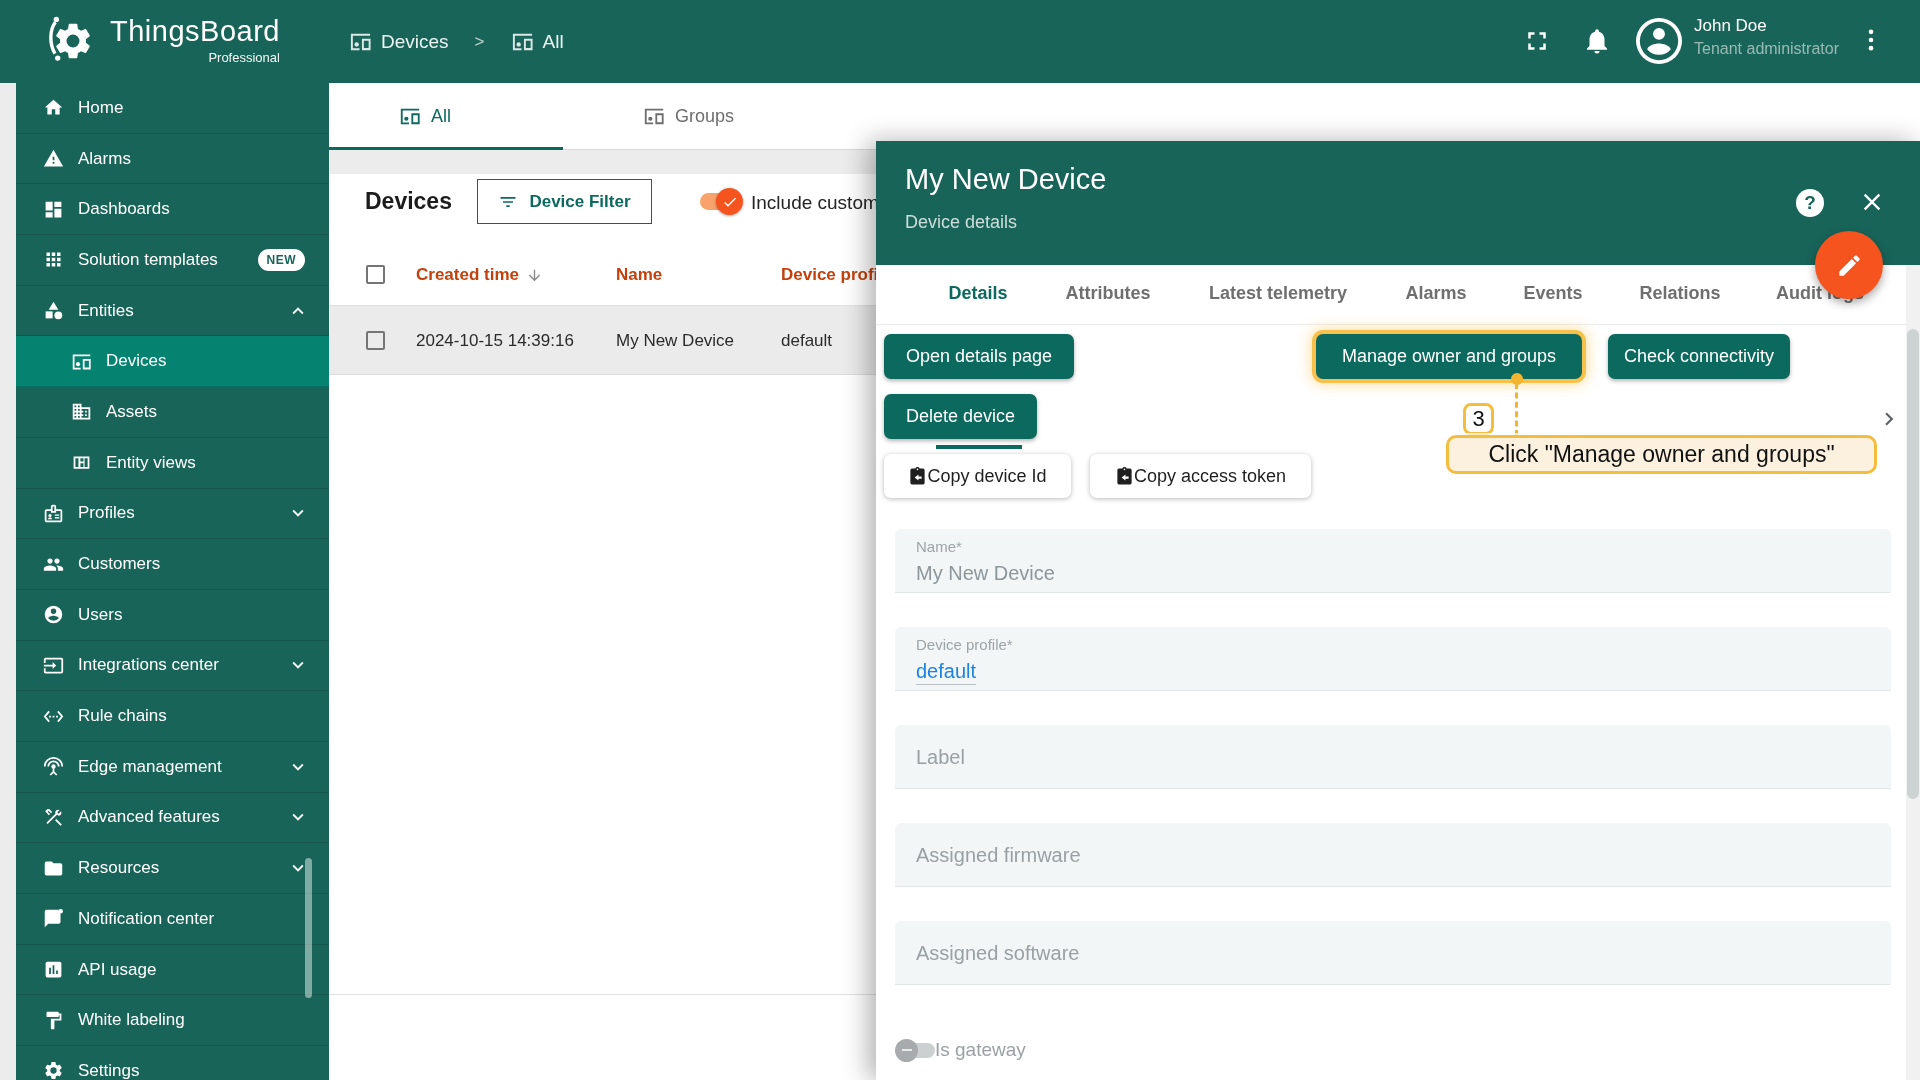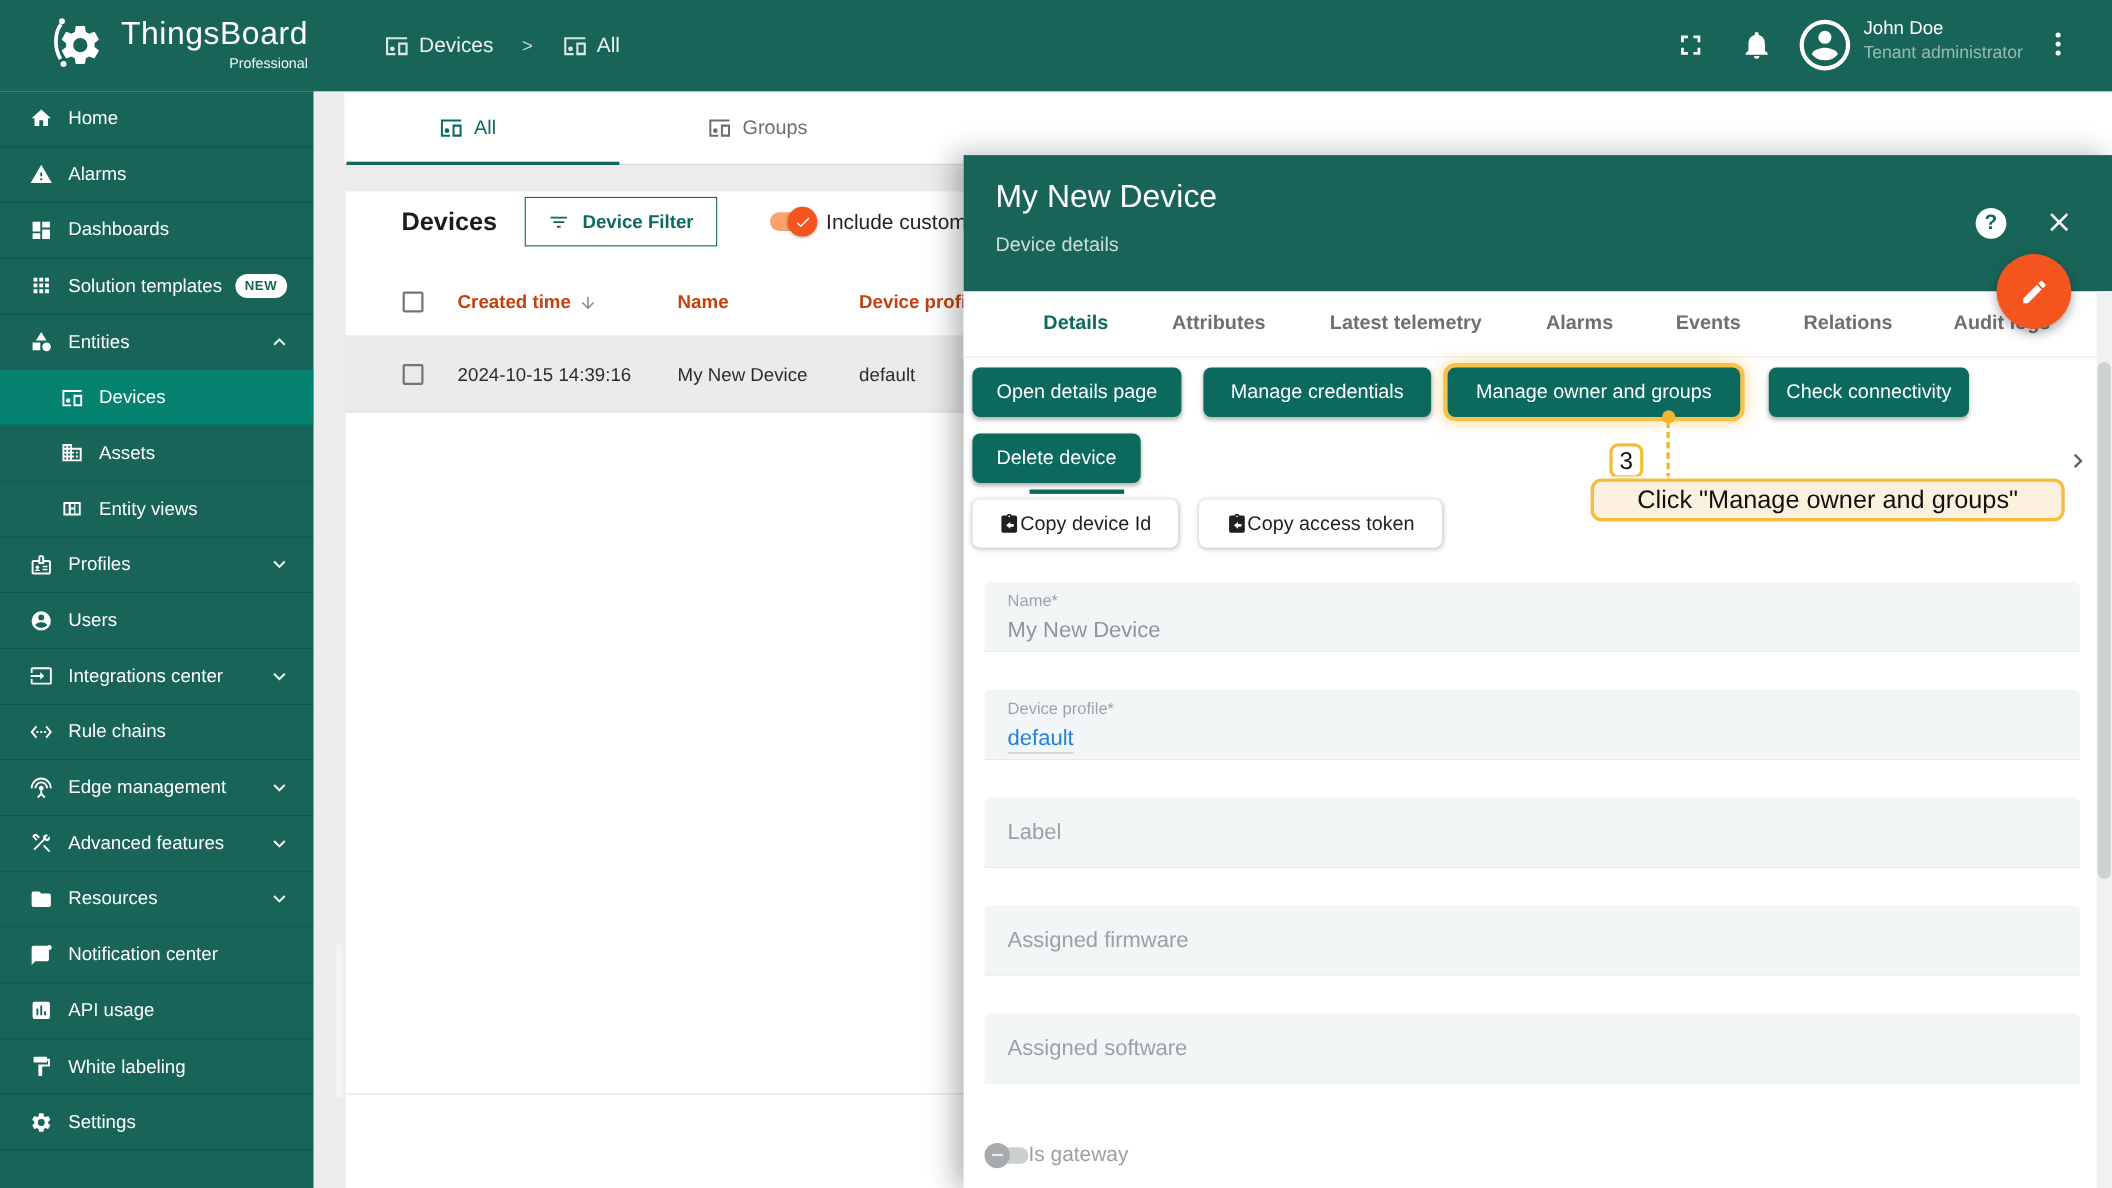--- a/index.html
+++ b/index.html
@@ -22,21 +22,21 @@
   .crumb{display:flex;align-items:center;gap:9px}
   .crumb .icn{width:23px;height:23px;fill:rgba(255,255,255,.85)}
   .crumb-sep{margin:0 26px;font-size:17px;color:rgba(255,255,255,.75)}
   .top-ic{position:absolute;top:26px;width:30px;height:30px;fill:#fff;cursor:pointer}
   .avatar{position:absolute;left:1636px;top:18px;width:46px;height:46px;border-radius:50%;background:#fff;overflow:hidden}
   .avatar svg{width:46px;height:46px;fill:var(--teal)}
   .uname{position:absolute;left:1694px;top:16px;font-size:17px;color:#fff}
   .urole{position:absolute;left:1694px;top:40px;font-size:16px;color:rgba(255,255,255,.55)}
 
   
-  .sidebar{position:absolute;left:0;top:83px;width:285px;height:997px;background:var(--teal);z-index:15;overflow:hidden}
+  .sidebar{position:absolute;left:16px;top:83px;width:313px;height:997px;background:var(--teal);z-index:15;overflow:hidden}
   .sitem{height:50.7px;display:flex;align-items:center;padding-left:27px;
          border-bottom:1px solid rgba(0,0,0,.14);color:#fff;font-size:17px;font-weight:500;position:relative;cursor:pointer}
   .sitem .icn{width:21px;height:21px;fill:#fff;margin-right:14px;flex:none}
   .sitem.sub{padding-left:55px}
   .sitem.active{background:var(--teal-bright)}
   .nbadge{position:absolute;right:24px;top:14px;background:#fff;color:var(--teal);font-size:12px;font-weight:700;
           padding:4px 9px;border-radius:11px;letter-spacing:.5px}
   .chev{position:absolute;right:20px;width:22px;height:22px;fill:rgba(255,255,255,.95)}
   .side-scroll{position:absolute;left:305px;top:858px;width:7px;height:140px;background:rgba(255,255,255,.45);border-radius:4px;z-index:16}
 
@@ -344,20 +344,26 @@
       <svg class="icn">
         <use href="#i-badge"></use>
       </svg>
       <span>Profiles</span>
       <svg class="chev">
         <use href="#i-chevdn"></use>
       </svg>
     </div>
   <div class="sitem">
       <svg class="icn">
+        <use href="#i-people"></use>
+      </svg>
+      <span>Customers</span>
+    </div>
+  <div class="sitem">
+      <svg class="icn">
         <use href="#i-person"></use>
       </svg>
       <span>Users</span>
     </div>
   <div class="sitem">
       <svg class="icn">
         <use href="#i-input"></use>
       </svg>
       <span>Integrations center</span>
       <svg class="chev">
@@ -521,21 +527,20 @@
     <div class="ptab" style="left:944px">
         <span>Audit logs</span>
       </div>
     <div class="ptab-line"></div>
     <svg class="pchev" style="left:1000px">
         <use href="#i-chevr"></use>
       </svg>
   </div>
 
   <button class="gbtn" style="left:8px;top:193px;width:190px">Open details page</button>
-  <button class="gbtn" style="left:218px;top:193px;width:207px">Manage credentials</button>
   <button class="gbtn hl" style="left:440px;top:193px;width:266px">Manage owner and groups</button>
   <button class="gbtn" style="left:732px;top:193px;width:182px">Check connectivity</button>
   <button class="gbtn" style="left:8px;top:253px;width:153px">Delete device</button>
 
   <button class="wbtn" style="left:8px;top:313px;width:187px">
     <svg class="icn">
         <use href="#i-paste"></use>
       </svg>
     <span>Copy device Id</span>
   </button>

